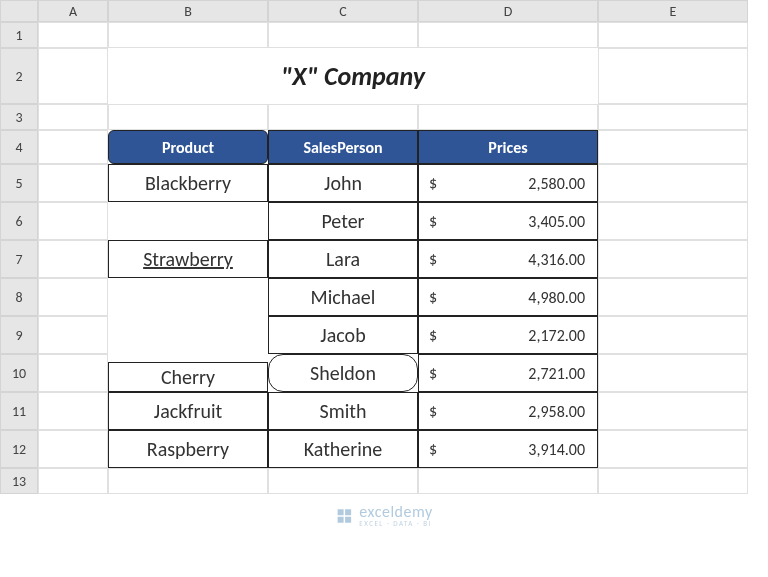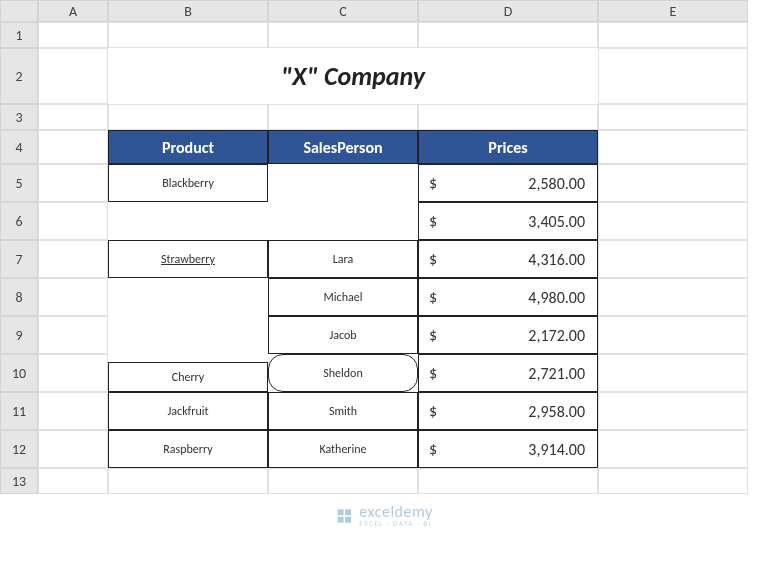--- a/index.html
+++ b/index.html
@@ -54,21 +54,21 @@
     display: flex;
     align-items: center;
     justify-content: center;
     font-size: 16px;
   }
   .data-cell {
     border: 1px solid #222;
     display: flex;
     align-items: center;
     justify-content: center;
-    font-size: 12px;
+    font-size: 20px;
     background: #fff;
   }
   .price-cell {
     border: 1px solid #222;
     display: flex;
     align-items: center;
     justify-content: space-between;
     padding: 0 12px 0 10px;
     font-size: 16px;
     background: #fff;
@@ -132,34 +132,36 @@
   <div class="title-cell">"X" Company</div>
   <div class="cell" style="grid-column:6;grid-row:3;"></div>
 
   <div class="cell" style="grid-column:2;grid-row:4;"></div>
   <div class="cell" style="grid-column:3;grid-row:4;"></div>
   <div class="cell" style="grid-column:4;grid-row:4;"></div>
   <div class="cell" style="grid-column:5;grid-row:4;"></div>
   <div class="cell" style="grid-column:6;grid-row:4;"></div>
 
   <div class="cell" style="grid-column:2;grid-row:5;"></div>
-  <div class="table-header" style="grid-column:3;grid-row:5;">Product</div>
+  <div class="table-header" style="grid-column:3;grid-row:5;border-radius:6px;">Product</div>
   <div class="table-header" style="grid-column:4;grid-row:5;">SalesPerson</div>
   <div class="table-header" style="grid-column:5;grid-row:5;">Prices</div>
   <div class="cell" style="grid-column:6;grid-row:5;"></div>
 
   <div class="cell" style="grid-column:2;grid-row:6;"></div>
   <div class="data-cell" style="grid-column:3;grid-row:6;">Blackberry</div>
+  <div class="data-cell" style="grid-column:4;grid-row:6;">John</div>
   <div class="price-cell" style="grid-column:5;grid-row:6;">
       <span class="dollar">$</span>
       <span>2,580.00</span>
     </div>
   <div class="cell" style="grid-column:6;grid-row:6;"></div>
 
   <div class="cell" style="grid-column:2;grid-row:7;"></div>
+  <div class="data-cell" style="grid-column:4;grid-row:7;">Peter</div>
   <div class="price-cell" style="grid-column:5;grid-row:7;">
       <span class="dollar">$</span>
       <span>3,405.00</span>
     </div>
   <div class="cell" style="grid-column:6;grid-row:7;"></div>
 
   <div class="cell" style="grid-column:2;grid-row:8;"></div>
   <div class="data-cell" style="grid-column:3;grid-row:8;text-decoration:underline;">Strawberry</div>
   <div class="data-cell" style="grid-column:4;grid-row:8;">Lara</div>
   <div class="price-cell" style="grid-column:5;grid-row:8;">

